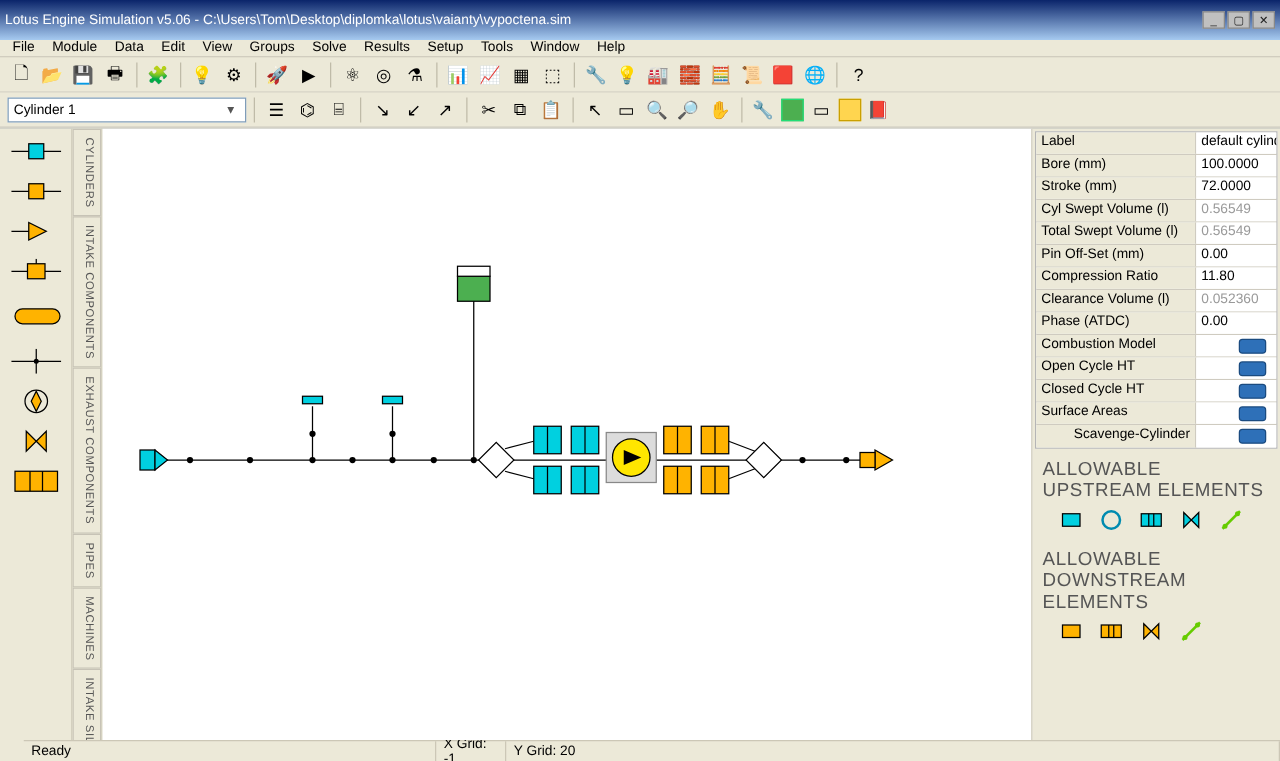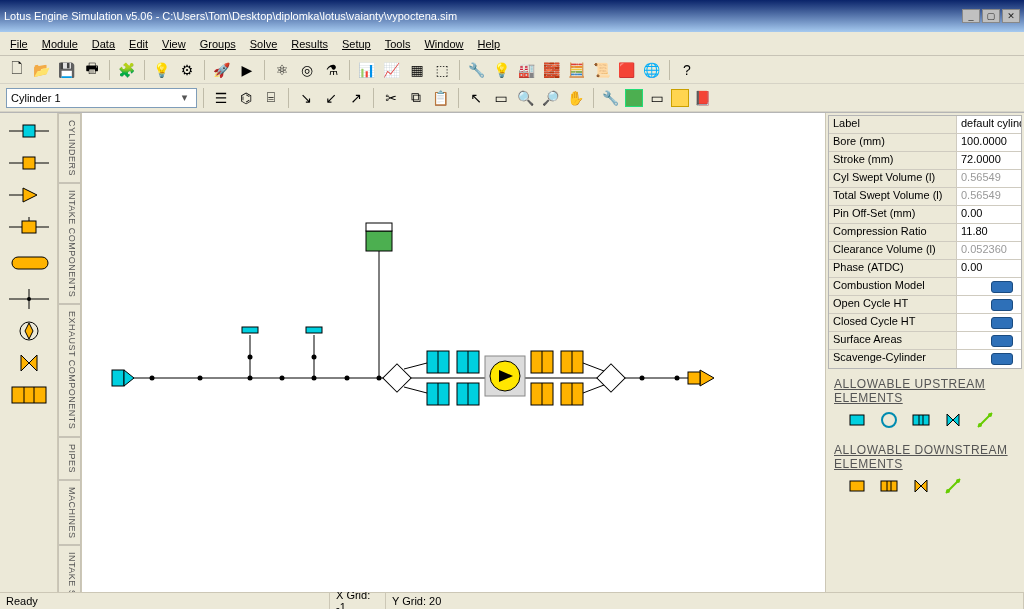--- a/index.html
+++ b/index.html
@@ -1,49 +1,49 @@
 <!DOCTYPE html>
 <html><head>
 <meta charset="utf-8">
 <style>
 * { box-sizing: border-box; margin: 0; padding: 0; font-family: "Tahoma", "Segoe UI", sans-serif; font-size: 11px; }
 body { width: 1024px; height: 609px; background: #ece9d8; overflow: hidden; display: flex; flex-direction: column; }
 .titlebar { height: 32px; background: linear-gradient(#0a246a,#a6caf0); color: #fff; display: flex; align-items: center; padding: 0 4px; font-size: 11px; }
 .titlebar .spacer { flex: 1; }
 .win-btn { width: 18px; height: 14px; background: #c0c0c0; border: 1px solid #888; margin-left: 2px; display: inline-flex; align-items: center; justify-content: center; color:#222; font-size:9px; cursor:pointer;}
-.menubar { height: 24px; background: #ece9d8; display: flex; align-items: center; padding: 0 4px; gap: 2px; border-bottom:1px solid #c7c3b6;text-decoration:underline;}
+.menubar { height: 14px; background: #ece9d8; display: flex; align-items: flex-end; padding: 0 4px; gap: 2px; border-bottom:1px solid #c7c3b6;}
 .menubar span { padding: 1px 6px; cursor: default; }
 .toolbars { background: #ece9d8; border-bottom: 1px solid #b5b5b5;}
 .toolbar-row { height: 28px; display: flex; align-items: center; padding: 2px 6px; gap: 3px; border-bottom:1px solid #d6d3c6;}
 .tbtn { width: 22px; height: 22px; border: 1px solid transparent; display: inline-flex; align-items: center; justify-content: center; font-size: 14px; cursor:pointer;}
 .tsep { width: 1px; height: 20px; background: #bfbba8; margin: 0 3px; }
 .combo { width: 191px; height: 20px; background: #fff; border: 1px solid #7f9db9; display:flex; align-items:center; padding:0 4px; cursor:default;}
 .combo .dd{width:15px;text-align:center;color:#555;}
 .main-area { flex: 1; display: flex; min-height: 0; background:#ece9d8;}
 .left-tools { width: 58px; background: #ece9d8; display: flex; flex-direction: column; align-items: center; padding: 6px 2px; gap: 8px; border-right:1px solid #ccc7b6;}
 .ltool { width: 46px; height: 24px; display:flex; align-items:center; justify-content:center; cursor:pointer;}
 .ltool svg{display:block;}
 .side-tabs { width: 24px; display: flex; flex-direction: column; background:#ece9d8; border-right:1px solid #ccc7b6;}
 .side-tab { flex: 0 0 auto; writing-mode: vertical-rl; text-orientation: mixed; padding: 6px 3px; font-size: 9px; letter-spacing:0.5px; background:#ece9d8; border:1px solid #c7c3b6; color:#555; cursor:default;}
 .canvas { flex:1; position:relative; background:#fff; overflow:hidden; border-right:1px solid #ccc7b6;}
 .dot-grid { position:absolute; inset:0; background-image: radial-gradient(#bbb 0.5px, transparent 0.5px); background-size: 16px 16px; background-position: 4px 4px;}
 .canvas svg.overlay{position:absolute;inset:0;}
 .right-panel { width: 198px; background:#ece9d8; display:flex; flex-direction:column; padding:2px 2px 4px 2px; overflow:hidden;}
 .prop-grid { border:1px solid #b5b5b5; background:#fff; margin-bottom:4px;}
 .prop-row { display:flex; height:18px; border-bottom:1px solid #cfcbc0;}
-.prop-row:last-child{border-bottom:none;}
+.prop-row:last-child{border-bottom:none;text-align:right;}
 .prop-label { width: 128px; padding:1px 4px; background:#ece9d8; border-right:1px solid #cfcbc0; white-space:nowrap; overflow:hidden;}
 .prop-value { flex:1; padding:1px 4px; background:#fff; white-space:nowrap; overflow:hidden;}
 .prop-value.ro{color:#999;}
 .prop-btn { width: 40px; background:#fff; display:flex; align-items:center; justify-content:center;}
 .pillbtn{width:22px;height:12px;border-radius:3px;background:#2e70b8;border:1px solid #1a4b80;cursor:pointer;}
-.allow-section{font-size:12px;letter-spacing:0.5px;color:#555;padding:4px 6px 2px 6px;text-decoration:underline;}
+.allow-section{font-size:15px;letter-spacing:0.5px;color:#555;padding:4px 6px 2px 6px;}
 .allow-row{display:flex;gap:10px;padding:2px 10px 8px 18px;align-items:center;}
 .mini-icon{width:22px;height:22px;display:flex;align-items:center;justify-content:center;}
-.statusbar { height:17px; background:#ece9d8; border-top:1px solid #ccc7b6; display:flex; align-items:center; font-size:11px;}
+.statusbar { height:17px; background:#ece9d8; border-top:1px solid #ccc7b6; display:flex; align-items:center; font-size:11px;margin-left:19px;}
 .statusbar .cell{padding:0 6px; border-right:1px solid #ccc7b6; height:100%; display:flex; align-items:center;}
 .statusbar .cell.first{width:330px;}
 </style>
 </head>
 <body>
 
 <div class="titlebar">
   <span>Lotus Engine Simulation v5.06 - C:\Users\Tom\Desktop\diplomka\lotus\vaianty\vypoctena.sim</span>
   <span class="spacer"></span>
   <span class="win-btn">_</span>

